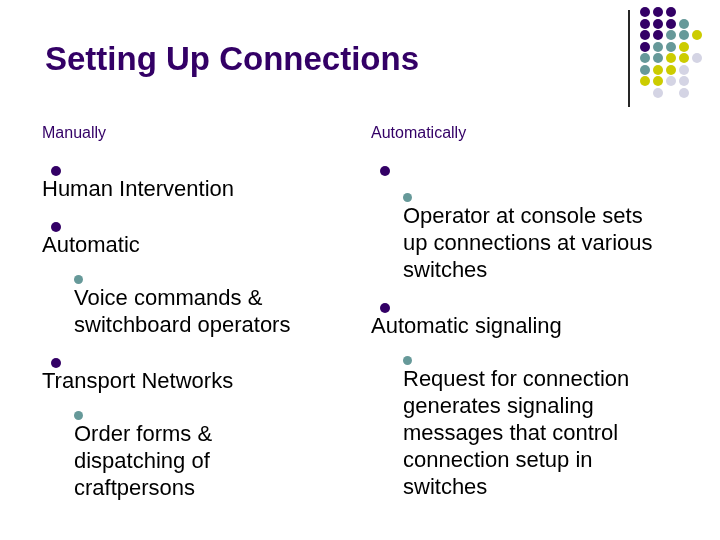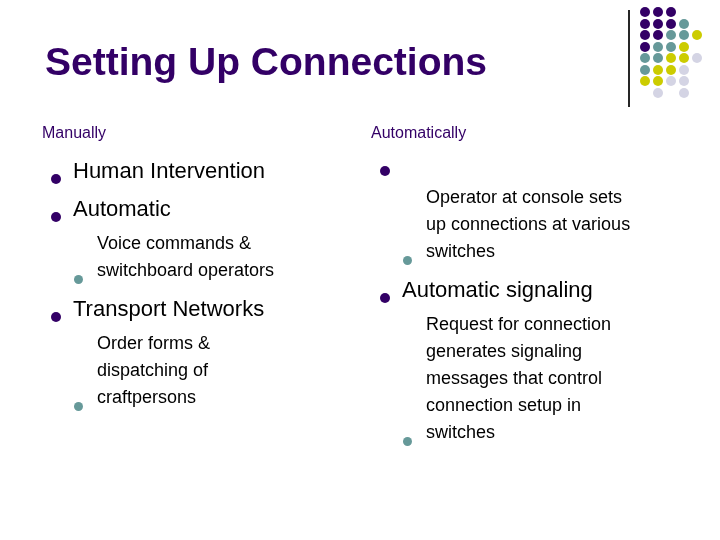--- a/index.html
+++ b/index.html
@@ -10,21 +10,21 @@
   .slide {
     position:relative;
     width:720px; height:540px;
     background:var(--background, #ffffff);
     overflow:hidden;
     font-family:"Liberation Sans", sans-serif;
   }
   .title {
     position:absolute;
     left:45px; top:40px;
-    font-size:39px;
+    font-size:33px;
     font-weight:bold;
     color:var(--title, #330066);
     white-space:nowrap;
   }
   
   .vline {
     position:absolute;
     left:628px; top:10px;
     width:2px; height:97px;
     background:#262626;
@@ -42,36 +42,36 @@
   
   .col { position:absolute; top:120px; }
   .col-left  { left:42px;  width:324px; }
   .col-right { left:371px; width:338px; }
   .heading {
     font-size:16px;
     line-height:26px;
     color:var(--heading, #330066);
     margin-bottom:12px;
   }
-  .li { display:flex; align-items:flex-end; color:var(--body_text, #000); }
+  .li { display:flex; align-items:flex-start; color:var(--body_text, #000);flex-direction:column; }
   .li .bullet { flex:none; border-radius:50%; }
   .l1 {
     margin-top:12px;
     font-size:22px;
     line-height:26px;
   }
   .l1 .bullet {
     width:10px; height:10px;
     background:var(--bullet_level1, #330066);
     margin:8px 12px 0 9px;
   }
   .l2 {
     margin-top:8px;
     margin-left:32px;
-    font-size:18px;
+    font-size:22px;
     line-height:27px;
   }
   .l2 .bullet {
     width:9px; height:9px;
     background:var(--bullet_level2, #669999);
     margin:9px 14px 0 0;
   }
   .txt { white-space:pre-line; }
 </style>
 </head>

